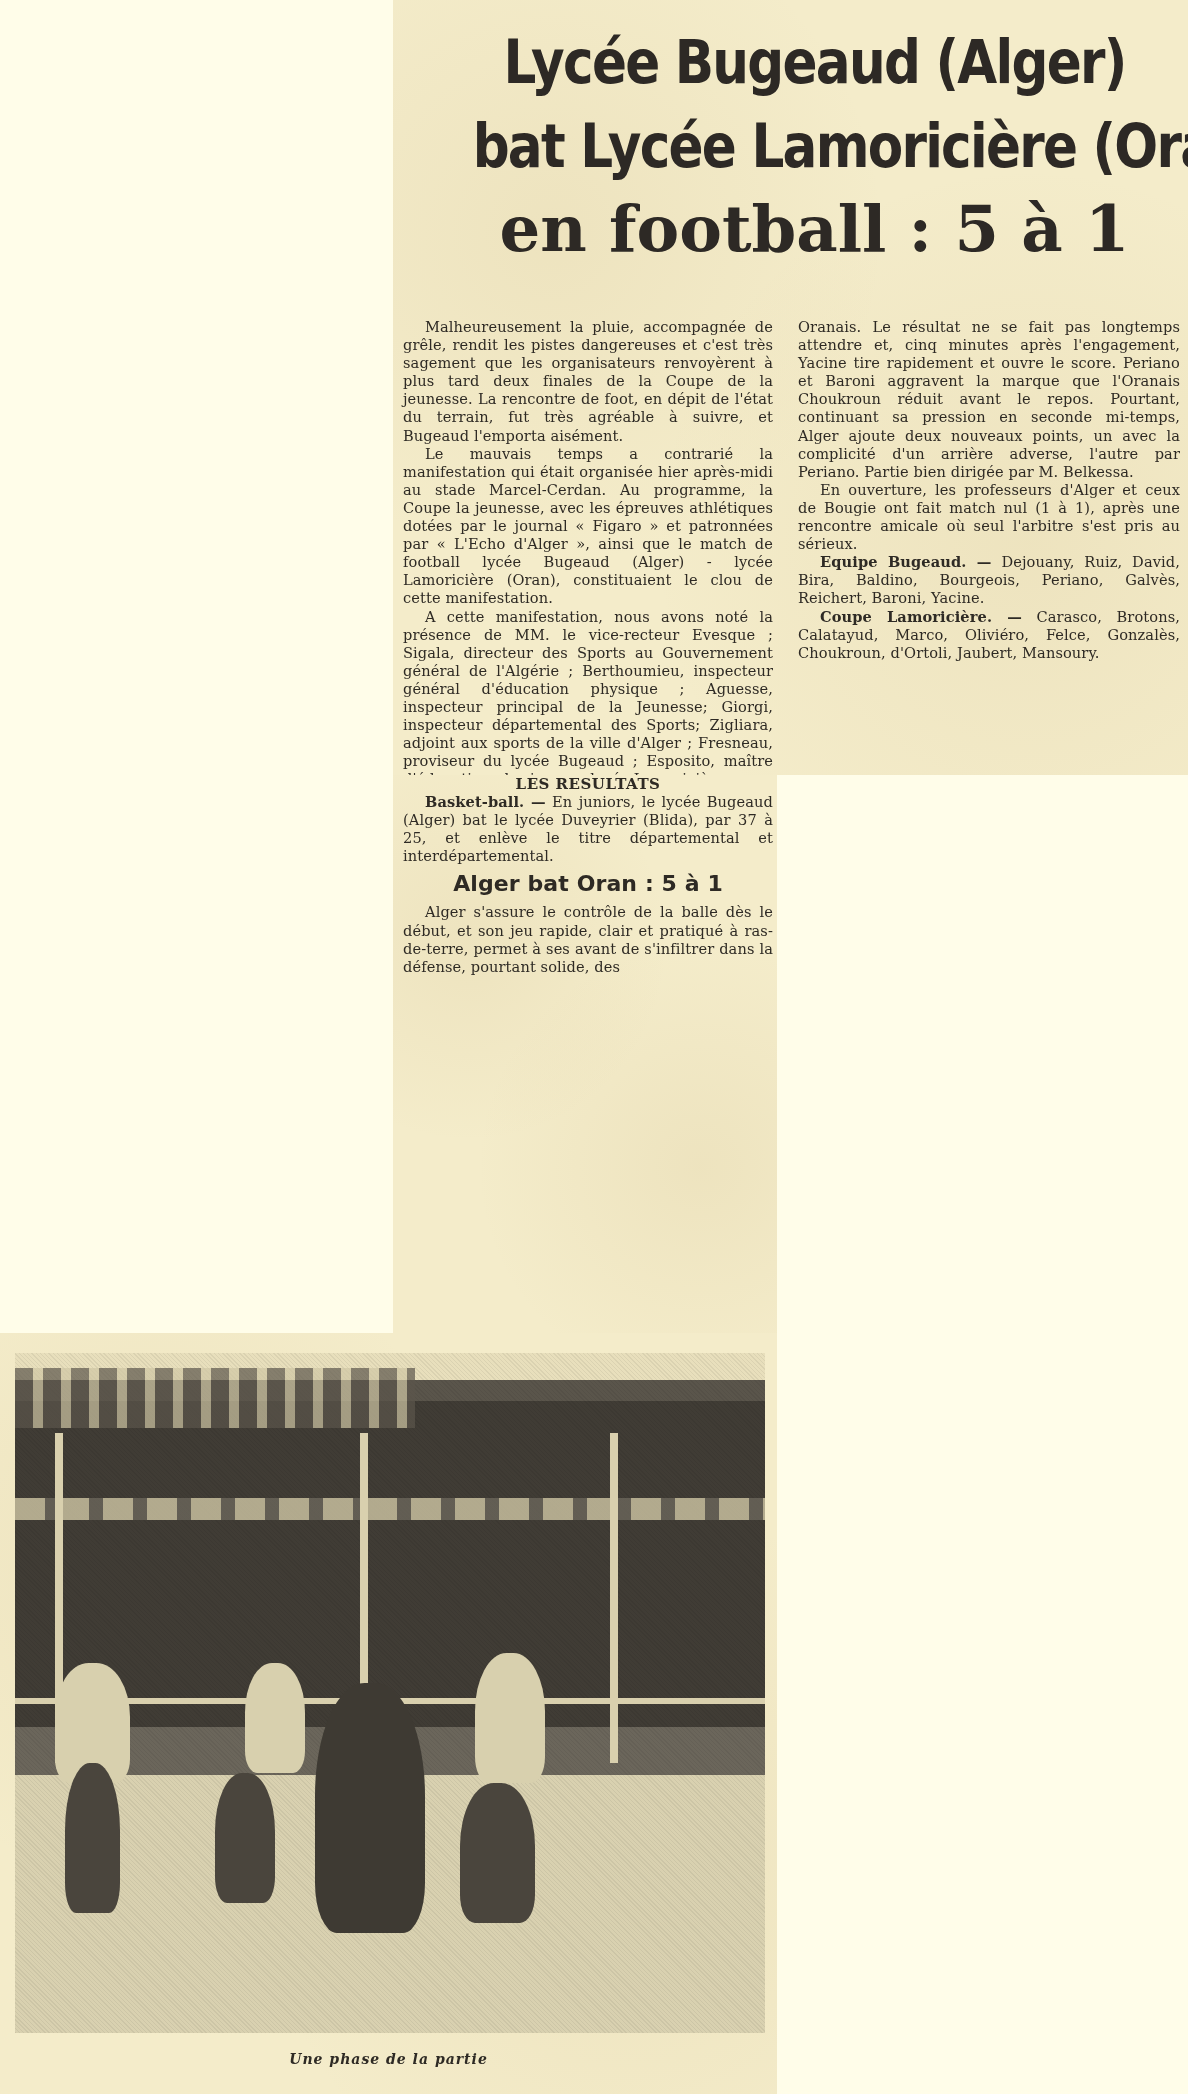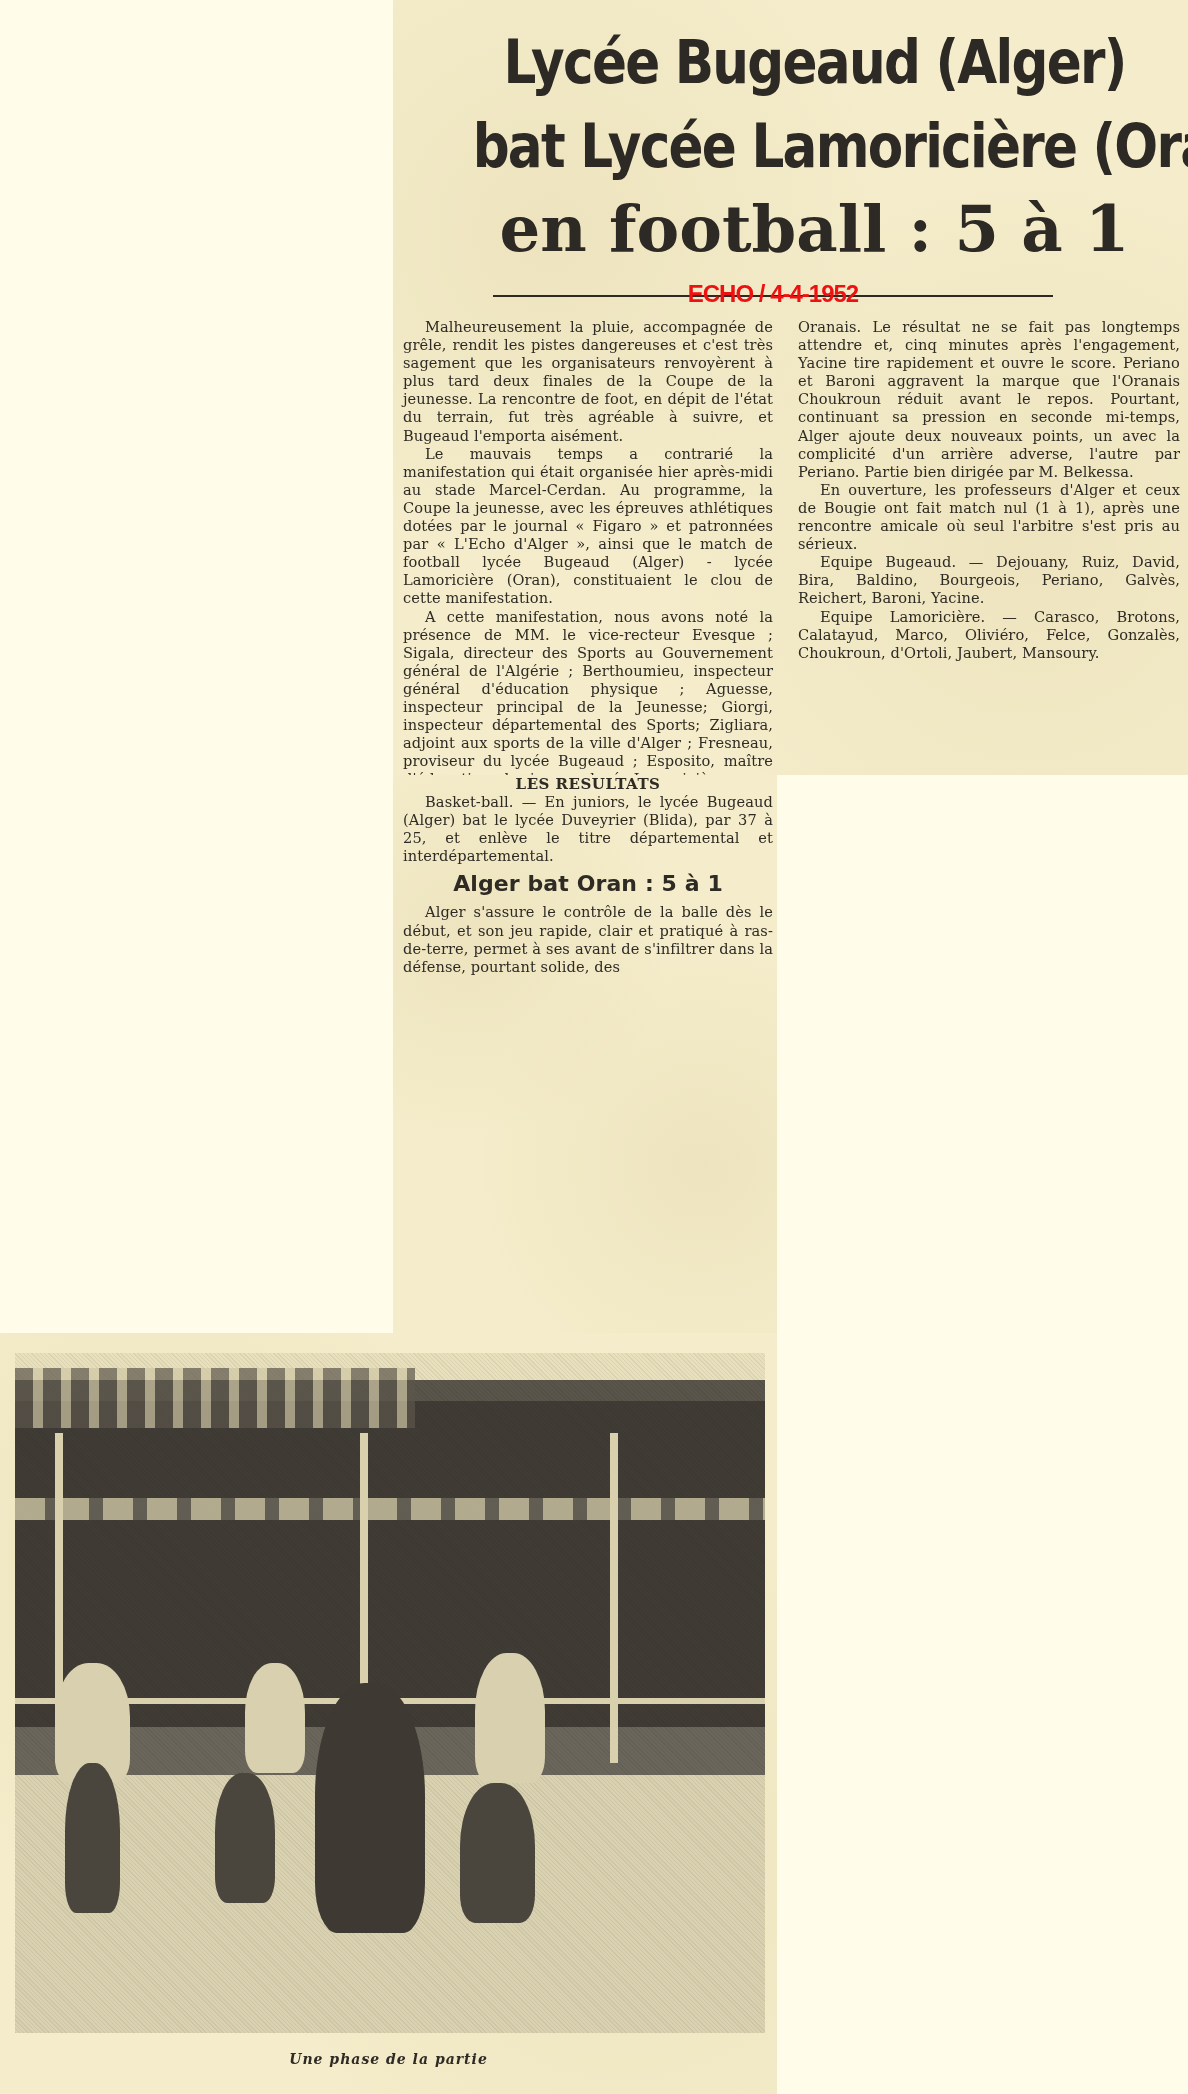--- a/index.html
+++ b/index.html
@@ -47,21 +47,21 @@
 
   .col {
     position: absolute;
     font-family: "DejaVu Serif", serif;
     font-size: 14.6px; line-height: 18.1px; color: #2e2a24;
     text-align: justify;
     letter-spacing: 0.1px;
   }
   .col p { margin: 0; text-indent: 22px; }
   .col p.noindent { text-indent: 0; }
-  .col .bold { font-weight: normal; }
+  .col .bold { font-weight: bold; }
   #col-a { left: 10px; top: 318px; width: 370px; }
   #col-b { left: 405px; top: 318px; width: 382px; }
   #col-a2 { left: 10px; top: 0px; width: 370px; }
 
   .section-head {
     text-align: center; font-weight: bold; font-size: 15px; letter-spacing: 0.5px;
     margin: 1px 0 1px 0; text-indent: 0 !important;
   }
   .subhead {
     text-align: center; font-family: "DejaVu Sans", sans-serif; font-weight: bold;
@@ -91,40 +91,36 @@
 </head>
 <body>
 
 <div id="clip-top" class="paper">
   <div class="headline">
     <span class="hl-line1">Lycée Bugeaud (Alger)</span>
     <span class="hl-line2">bat Lycée Lamoricière (Oran)</span>
     <span class="hl-line3">en football : 5 à 1</span>
   </div>
 
-  <div class="rule-wrap">
-    <div class="rule"></div>
-    <div class="stamp">ECHO / 4-4-1952</div>
-  </div>
 
   <div id="col-a" class="col">
     <p>Malheureusement la pluie, accompagnée de grêle, rendit les pistes dangereuses et c'est très sagement que les organisateurs renvoyèrent à plus tard deux finales de la Coupe de la jeunesse. La rencontre de foot, en dépit de l'état du terrain, fut très agréable à suivre, et Bugeaud l'emporta aisément.</p>
     <p>Le mauvais temps a contrarié la manifestation qui était organisée hier après-midi au stade Marcel-Cerdan. Au programme, la Coupe la jeunesse, avec les épreuves athlétiques dotées par le journal « Figaro » et patronnées par « L'Echo d'Alger », ainsi que le match de football lycée Bugeaud (Alger) - lycée Lamoricière (Oran), constituaient le clou de cette manifestation.</p>
     <p>A cette manifestation, nous avons noté la présence de MM. le vice-recteur Evesque ; Sigala, directeur des Sports au Gouvernement général de l'Algérie ; Berthoumieu, inspecteur général d'éducation physique ; Aguesse, inspecteur principal de la Jeunesse; Giorgi, inspecteur départemental des Sports; Zigliara, adjoint aux sports de la ville d'Alger ; Fresneau, proviseur du lycée Bugeaud ; Esposito, maître d'éducation physique au lycée Lamoricière.</p>
   </div>
 
   <div id="col-b" class="col">
     <p class="noindent">Oranais. Le résultat ne se fait pas longtemps attendre et, cinq minutes après l'engagement, Yacine tire rapidement et ouvre le score. Periano et Baroni aggravent la marque que l'Oranais Choukroun réduit avant le repos. Pourtant, continuant sa pression en seconde mi-temps, Alger ajoute deux nouveaux points, un avec la complicité d'un arrière adverse, l'autre par Periano. Partie bien dirigée par M. Belkessa.</p>
     <p>En ouverture, les professeurs d'Alger et ceux de Bougie ont fait match nul (1 à 1), après une rencontre amicale où seul l'arbitre s'est pris au sérieux.</p>
     <p>
       <span class="bold">Equipe Bugeaud. —</span>
       <span>Dejouany, Ruiz, David, Bira, Baldino, Bourgeois, Periano, Galvès, Reichert, Baroni, Yacine.</span>
     </p>
     <p>
-      <span class="bold">Equipe Lamoricière. —</span>
+      <span class="bold">Coupe Lamoricière. —</span>
       <span>Carasco, Brotons, Calatayud, Marco, Oliviéro, Felce, Gonzalès, Choukroun, d'Ortoli, Jaubert, Mansoury.</span>
     </p>
   </div>
 </div>
 
 <div id="clip-left" class="paper">
   <div id="col-a2" class="col">
     <p class="section-head">LES RESULTATS</p>
     <p>
       <span class="bold">Basket-ball. —</span>

